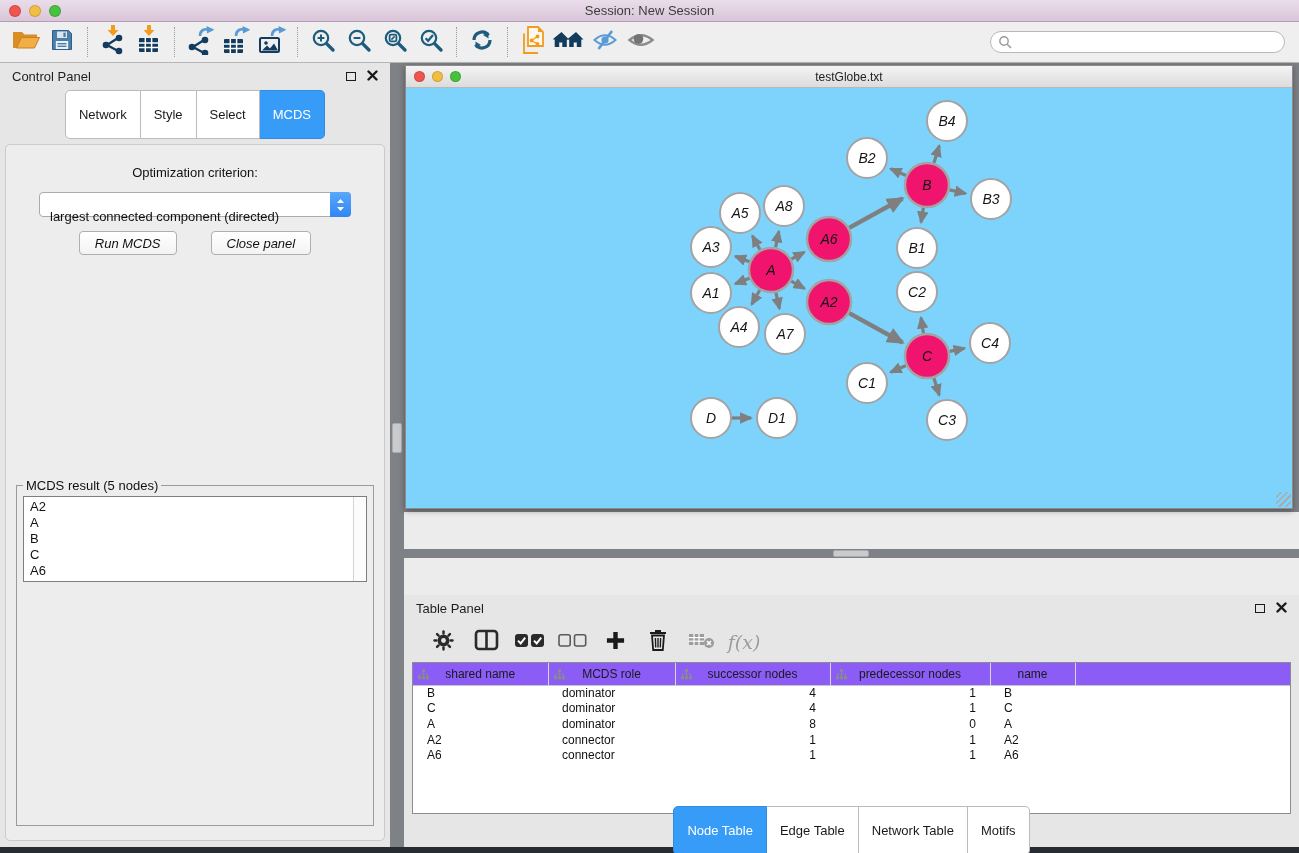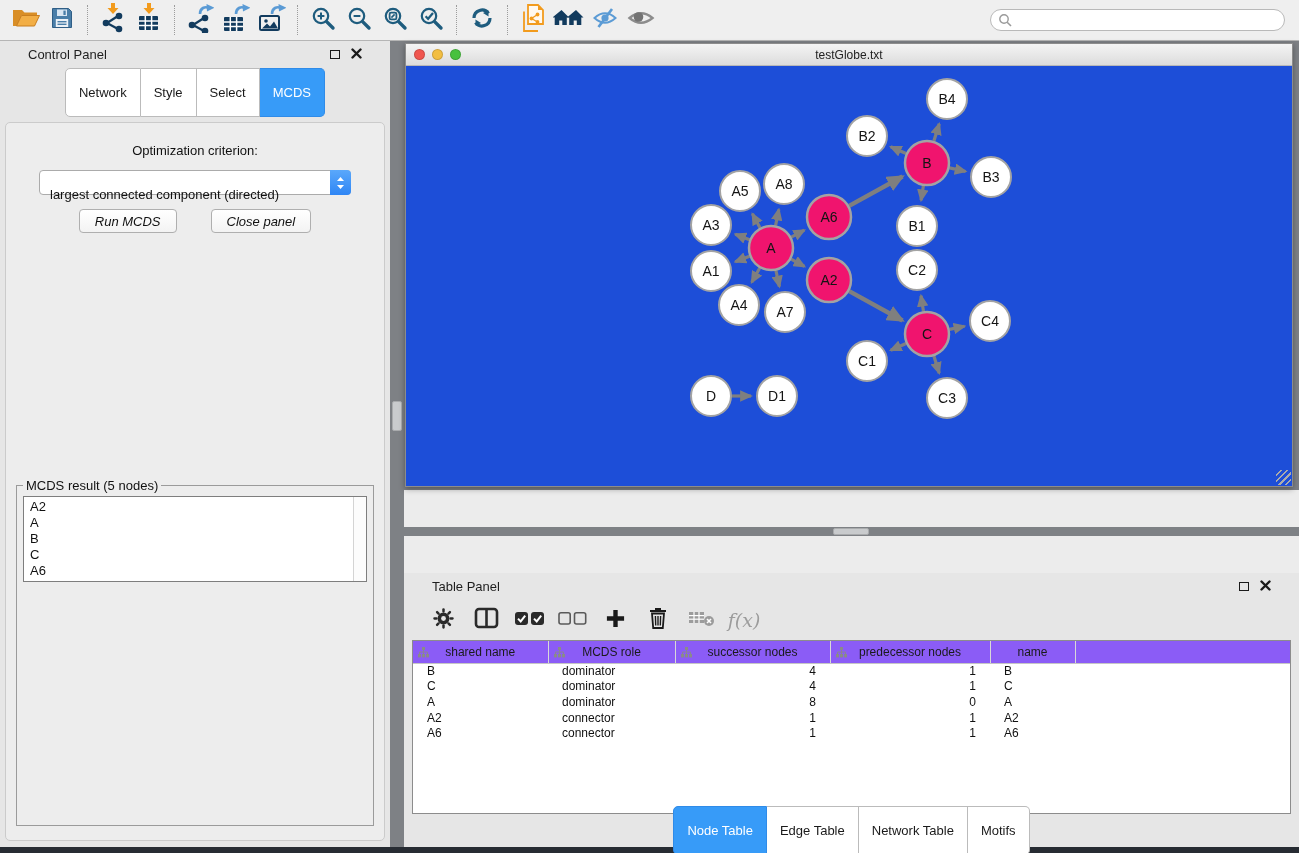--- a/index.html
+++ b/index.html
@@ -23,21 +23,21 @@
   .search-wrap { margin-left:auto; margin-right:6px; position:relative; }
   .search-wrap input { width:295px; height:22px; border:1px solid #B9B9B9; border-radius:12px;
                        padding:0 8px 0 26px; font-size:12px; background:#FFF; outline:none; }
   .search-glass { position:absolute; left:8px; top:4px; }
 
   
   .main { flex:1 1 auto; display:flex; min-height:0; }
 
   
   .control-panel { width:390px; flex:0 0 390px; background:#E6E6E6; display:flex; flex-direction:column; }
-  .panel-head { height:27px; display:flex; align-items:center; padding:0 28px; font-size:13px; color:#1E1E1E; flex:0 0 auto; }
+  .panel-head { height:27px; display:flex; align-items:center; padding:0 12px; font-size:13px; color:#1E1E1E; flex:0 0 auto; }
   .win-btns { margin-left:auto; display:flex; align-items:center; gap:11px; }
   .float-box { width:10px; height:9px; border:1.6px solid #1A1A1A; display:inline-block; }
   .cp-tabs, .seg-tabs { display:flex; justify-content:center; }
   .seg { border:1px solid #BBB; border-left:none; background:#FFF; padding:16px 13px; font-size:13px; color:#1A1A1A; cursor:default; }
   .seg:first-child { border-left:1px solid #BBB; border-radius:5px 0 0 5px; }
   .seg:last-child { border-radius:0 5px 5px 0; }
   .seg.active { background:#379BF8; border-color:#2F8BE8; color:#FFF; }
   .cp-content { margin:5px 5px 6px; background:#EDEDED; border:1px solid #CBCBCB; border-radius:5px;
                 flex:1 1 auto; display:flex; flex-direction:column; align-items:center; padding-top:20px; min-height:0; }
   .opt-label { font-size:13px; color:#111; margin-bottom:12px; }
@@ -66,21 +66,21 @@
 
   
   .network-desktop { height:449px; flex:0 0 449px; background:#7E8185; position:relative; }
   .network-window { position:absolute; left:1px; top:2px; right:6px; height:444px; background:#FFF;
                     border:1px solid #8C8C8C; box-shadow:0 2px 6px rgba(0,0,0,.35); display:flex; flex-direction:column; }
   .nw-titlebar { height:22px; background:linear-gradient(#F4F4F4,#DCDCDC); border-bottom:1px solid #B8B8B8;
                  display:flex; align-items:center; position:relative; flex:0 0 auto; }
   .nw-titlebar .traffic { margin-left:8px; gap:7px; }
   .nw-titlebar .light { width:11px; height:11px; }
   .nw-title { position:absolute; left:0; right:0; text-align:center; font-size:12px; color:#222; }
-  .nw-canvas { flex:1; position:relative; overflow:hidden; background:#1d4ed8; }
+  .nw-canvas { flex:1; position:relative; overflow:hidden; background:#7dd3fc;font-style:italic; }
   .nw-canvas svg { position:absolute; left:0; top:0; }
   .resize-grip { position:absolute; right:1px; bottom:1px; width:15px; height:15px;
                  background:repeating-linear-gradient(135deg, transparent 0 3px, #ABABAB 3px 4.5px); }
 
   
   .table-panel { flex:1 1 auto; background:#E6E6E6; display:flex; flex-direction:column; min-height:0; }
   .tp-toolbar { height:40px; display:flex; align-items:center; padding-left:26px; gap:17px; flex:0 0 auto; }
   .tp-btn { width:26px; height:30px; display:flex; align-items:center; justify-content:center; cursor:default; }
   .fx { font-family:"DejaVu Serif", serif; font-style:italic; font-size:19px; color:#9C9C9C; }
   .table-box { margin:0 8px; flex:1 1 auto; background:#FFF; border:1px solid #8C8C8C; overflow:hidden; }
@@ -99,20 +99,28 @@
   .list-btn { width:27px; height:22px; border:1px solid #A6A6A6; background:#F6F6F6; display:flex; align-items:center; justify-content:center; }
   .memory-btn { margin-left:auto; height:21px; border:1px solid #B3B3B3; border-radius:3px; background:#FBFBFB;
                 display:flex; align-items:center; gap:6px; padding:0 10px; font-size:12px; color:#111; }
   .mem-dot { width:11px; height:11px; border-radius:50%; background:#1F9E35; }
 </style>
 </head>
 <body>
 
 <div class="app">
 
+  <div class="titlebar">
+    <div class="traffic">
+      <span class="light red"></span>
+      <span class="light yellow"></span>
+      <span class="light green"></span>
+    </div>
+    <div class="title-text">Session: New Session</div>
+  </div>
 
   <div class="toolbar">
     <div id="toolbar-icons" style="display:flex;align-items:center;">
         <div class="tool-btn">
           <span><svg width="28" height="24" viewBox="0 0 28 24">
               <path d="M1 4h9l2.5 2.5H25v3H9.5L5 20H1z" fill="#D98E26"></path>
               <path d="M9.5 9.5H27.5L22.5 20H4.5z" fill="#F2AE45" stroke="#C97E1F"></path>
             </svg></span>
         </div>
         <div class="tool-btn">

